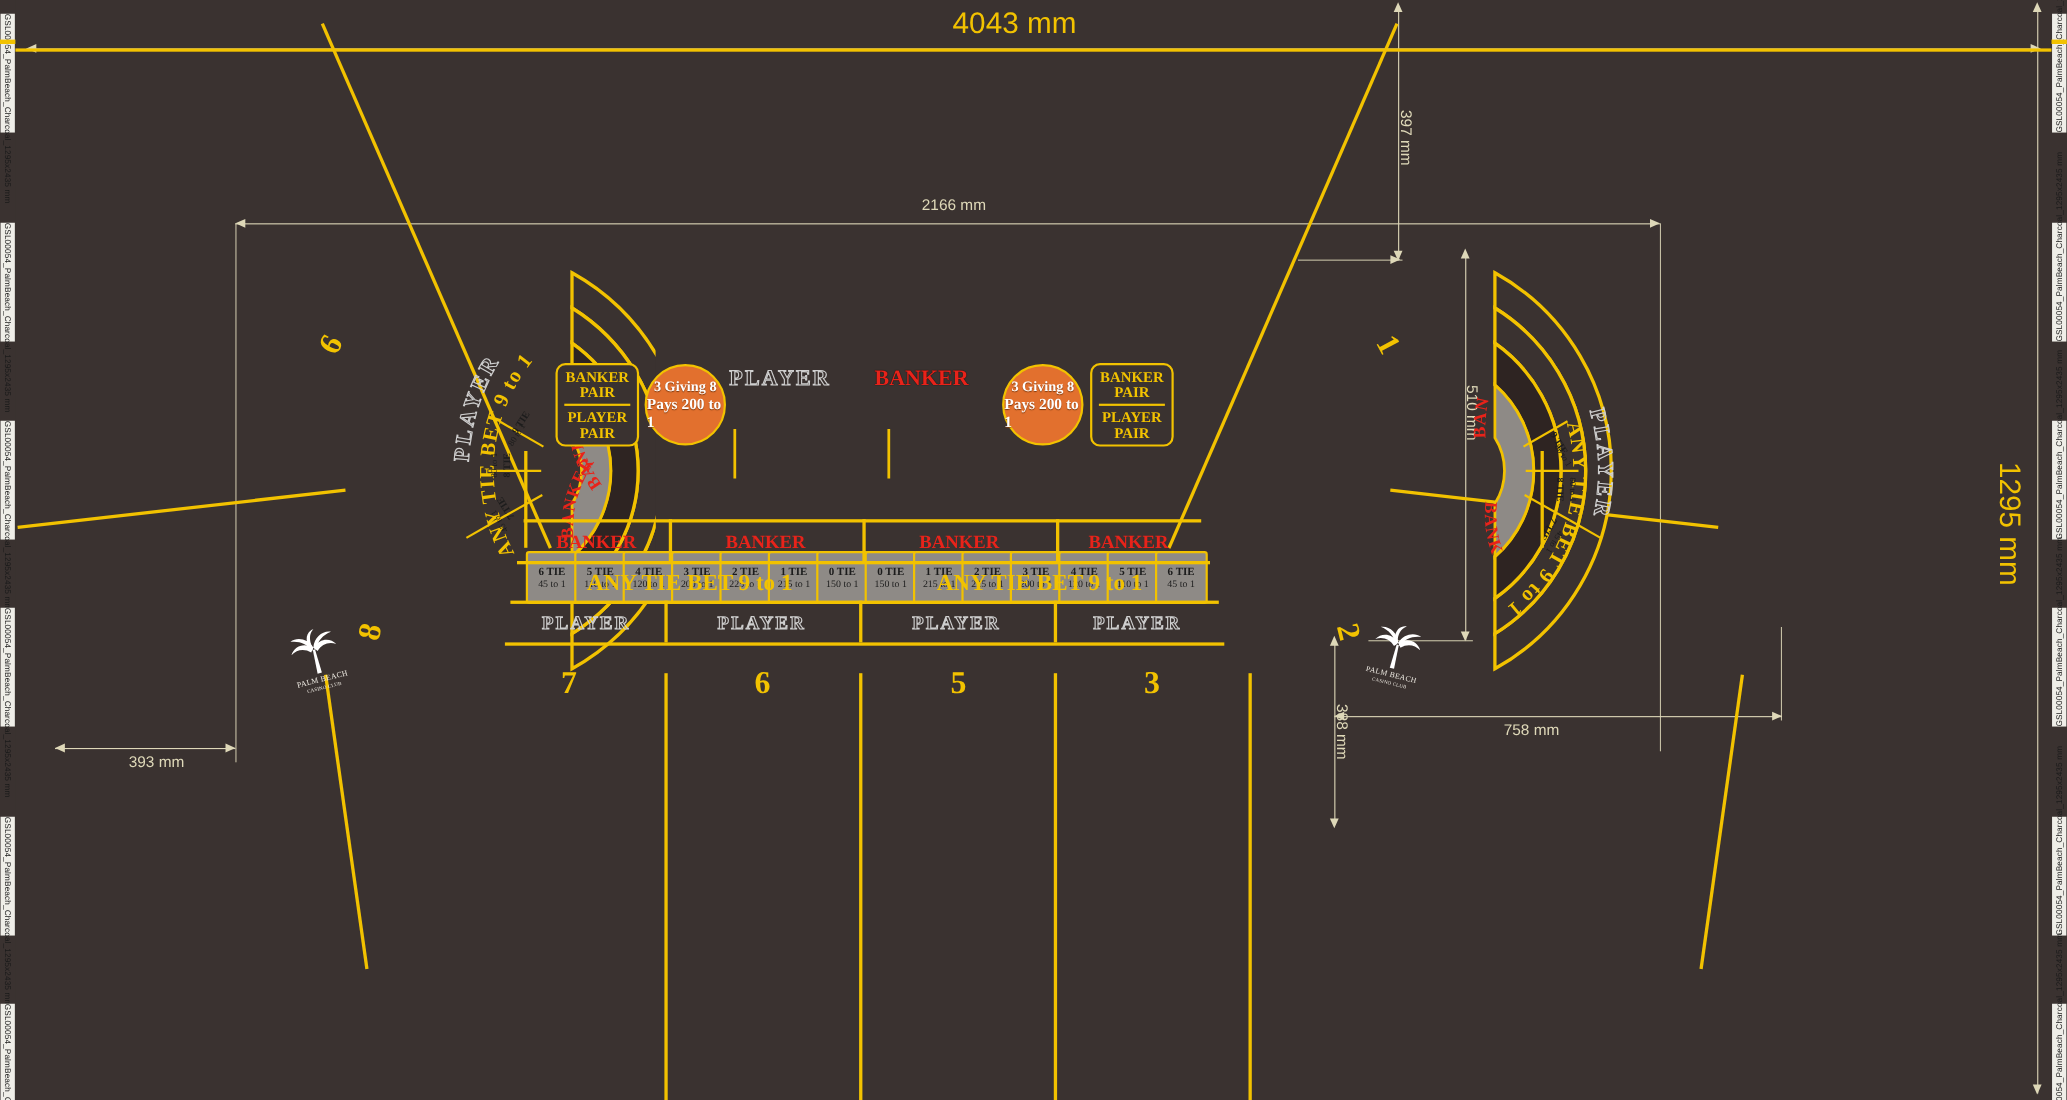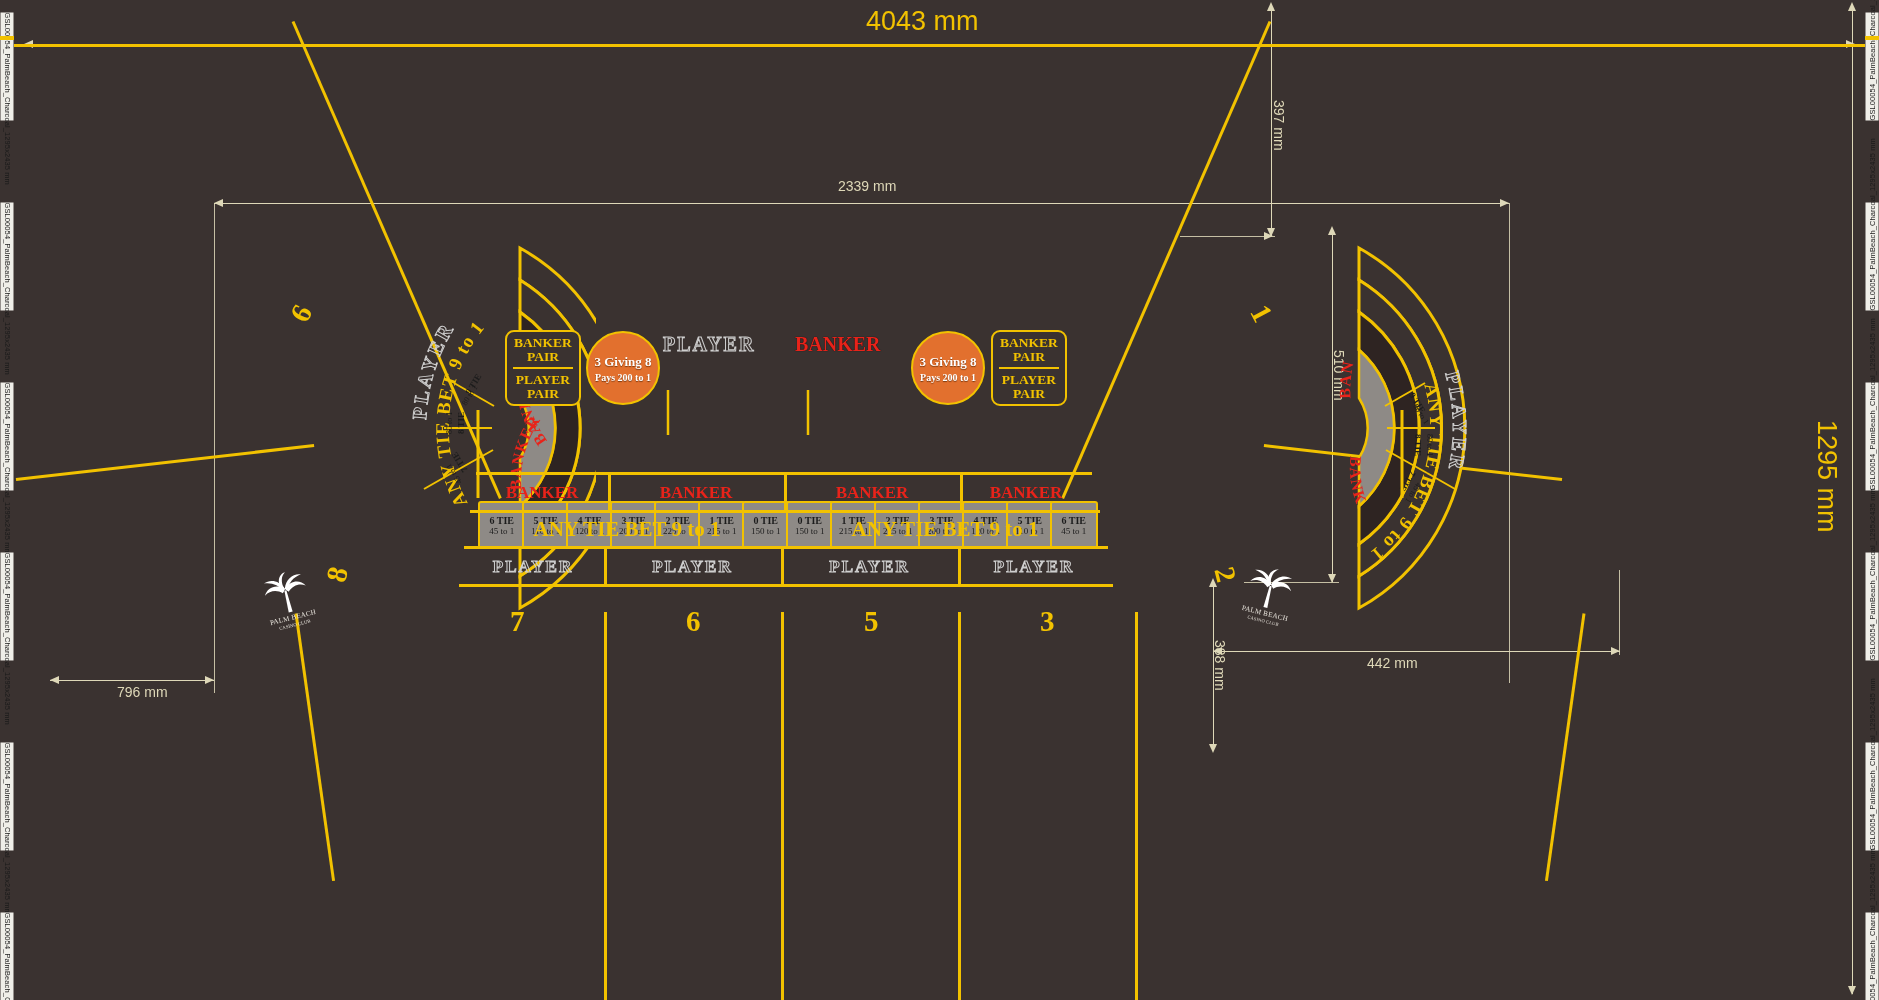--- a/index.html
+++ b/index.html
@@ -50,21 +50,21 @@
   .pairbox .half{flex:1;display:flex;flex-direction:column;align-items:center;
     justify-content:center;color:#f2c200;font-weight:bold;font-size:13.5px;line-height:14px;}
   .pairbox .sep{height:2px;background:#f2c200;margin:0 6px;}
 
   
   .paycircle{position:absolute;border-radius:50%;background:#e2702e;
     border:2px solid #f2c200;display:flex;flex-direction:column;
     align-items:center;justify-content:center;color:#ffffff;
     font-family:"Liberation Serif",serif;text-shadow:0 1px 1px #7a3a12;}
   .paycircle .l1{font-size:13px;font-weight:bold;}
-  .paycircle .l2{font-size:10px;font-weight:bold;margin-top:2px;}
+  .paycircle .l2{font-size:14px;font-weight:bold;margin-top:2px;}
 
   
   .tiecell{position:absolute;background:#8e8a86;border:2px solid #f2c200;
     border-radius:3px;display:flex;flex-direction:column;align-items:center;
     justify-content:center;color:#1c1c1c;font-family:"Liberation Serif",serif;}
   .tiecell .n{font-size:10px;font-weight:bold;line-height:11px;}
   .tiecell .p{font-size:9px;line-height:10px;}
 
   
   .betcell{position:absolute;display:flex;align-items:center;justify-content:center;}
@@ -112,21 +112,21 @@
   <div class="dim-v" style="left:1852px;top:6px;height:988px;"></div>
   <div class="arrow u" style="left:1848px;top:2px;"></div>
   <div class="arrow d" style="left:1848px;top:986px;"></div>
   <div class="bigdim lbl" style="left:1842px;top:420px;transform:rotate(90deg);transform-origin:left top;">1295 mm</div>
 
   <div class="dim-h" style="left:214px;top:203px;width:1295px;"></div>
   <div class="arrow l" style="left:214px;top:199px;"></div>
   <div class="arrow r" style="left:1500px;top:199px;"></div>
   <div class="dim-ext-v" style="left:214px;top:203px;height:490px;"></div>
   <div class="dim-ext-v" style="left:1509px;top:203px;height:480px;"></div>
-  <div class="dimtxt lbl" style="left:838px;top:178px;font-size:14px;">2339 mm</div>
+  <div class="dimtxt lbl" style="left:838px;top:178px;font-size:14px;">2166 mm</div>
 
   <div class="dim-v" style="left:1271px;top:6px;height:230px;"></div>
   <div class="arrow u" style="left:1267px;top:2px;"></div>
   <div class="arrow d" style="left:1267px;top:228px;"></div>
   <div class="dim-ext-h" style="left:1180px;top:236px;width:95px;"></div>
   <div class="arrow r" style="left:1264px;top:232px;"></div>
   <div class="dimtxt vert-cw lbl" style="left:1287px;top:100px;font-size:14px;">397 mm</div>
 
   <div class="dim-v" style="left:1332px;top:230px;height:352px;"></div>
   <div class="arrow u" style="left:1328px;top:226px;"></div>
@@ -136,26 +136,26 @@
 
   <div class="dim-v" style="left:1213px;top:582px;height:168px;"></div>
   <div class="arrow u" style="left:1209px;top:578px;"></div>
   <div class="arrow d" style="left:1209px;top:744px;"></div>
   <div class="dimtxt vert-cw lbl" style="left:1228px;top:640px;font-size:14px;">388 mm</div>
 
   <div class="dim-h" style="left:1213px;top:651px;width:407px;"></div>
   <div class="arrow l" style="left:1213px;top:647px;"></div>
   <div class="arrow r" style="left:1611px;top:647px;"></div>
   <div class="dim-ext-v" style="left:1619px;top:570px;height:85px;"></div>
-  <div class="dimtxt lbl" style="left:1367px;top:655px;font-size:14px;">442 mm</div>
+  <div class="dimtxt lbl" style="left:1367px;top:655px;font-size:14px;">758 mm</div>
 
   <div class="dim-h" style="left:50px;top:680px;width:164px;"></div>
   <div class="arrow l" style="left:50px;top:676px;"></div>
   <div class="arrow r" style="left:205px;top:676px;"></div>
-  <div class="dimtxt lbl" style="left:117px;top:684px;font-size:14px;">796 mm</div>
+  <div class="dimtxt lbl" style="left:117px;top:684px;font-size:14px;">393 mm</div>
 
   <div class="yline" style="left:14px;top:44px;width:1851px;height:3px;"></div>
 
   <div class="ydiag" style="left:293px;top:20px;width:520px;transform:rotate(66.5deg);"></div>
 
   <div class="ydiag" style="left:1270px;top:20px;width:520px;transform:rotate(113.5deg);"></div>
 
   <div class="ydiag" style="left:16px;top:478px;width:300px;transform:rotate(-6.5deg);"></div>
 
   <div class="ydiag" style="left:1562px;top:478px;width:300px;transform:rotate(186.5deg);"></div>

